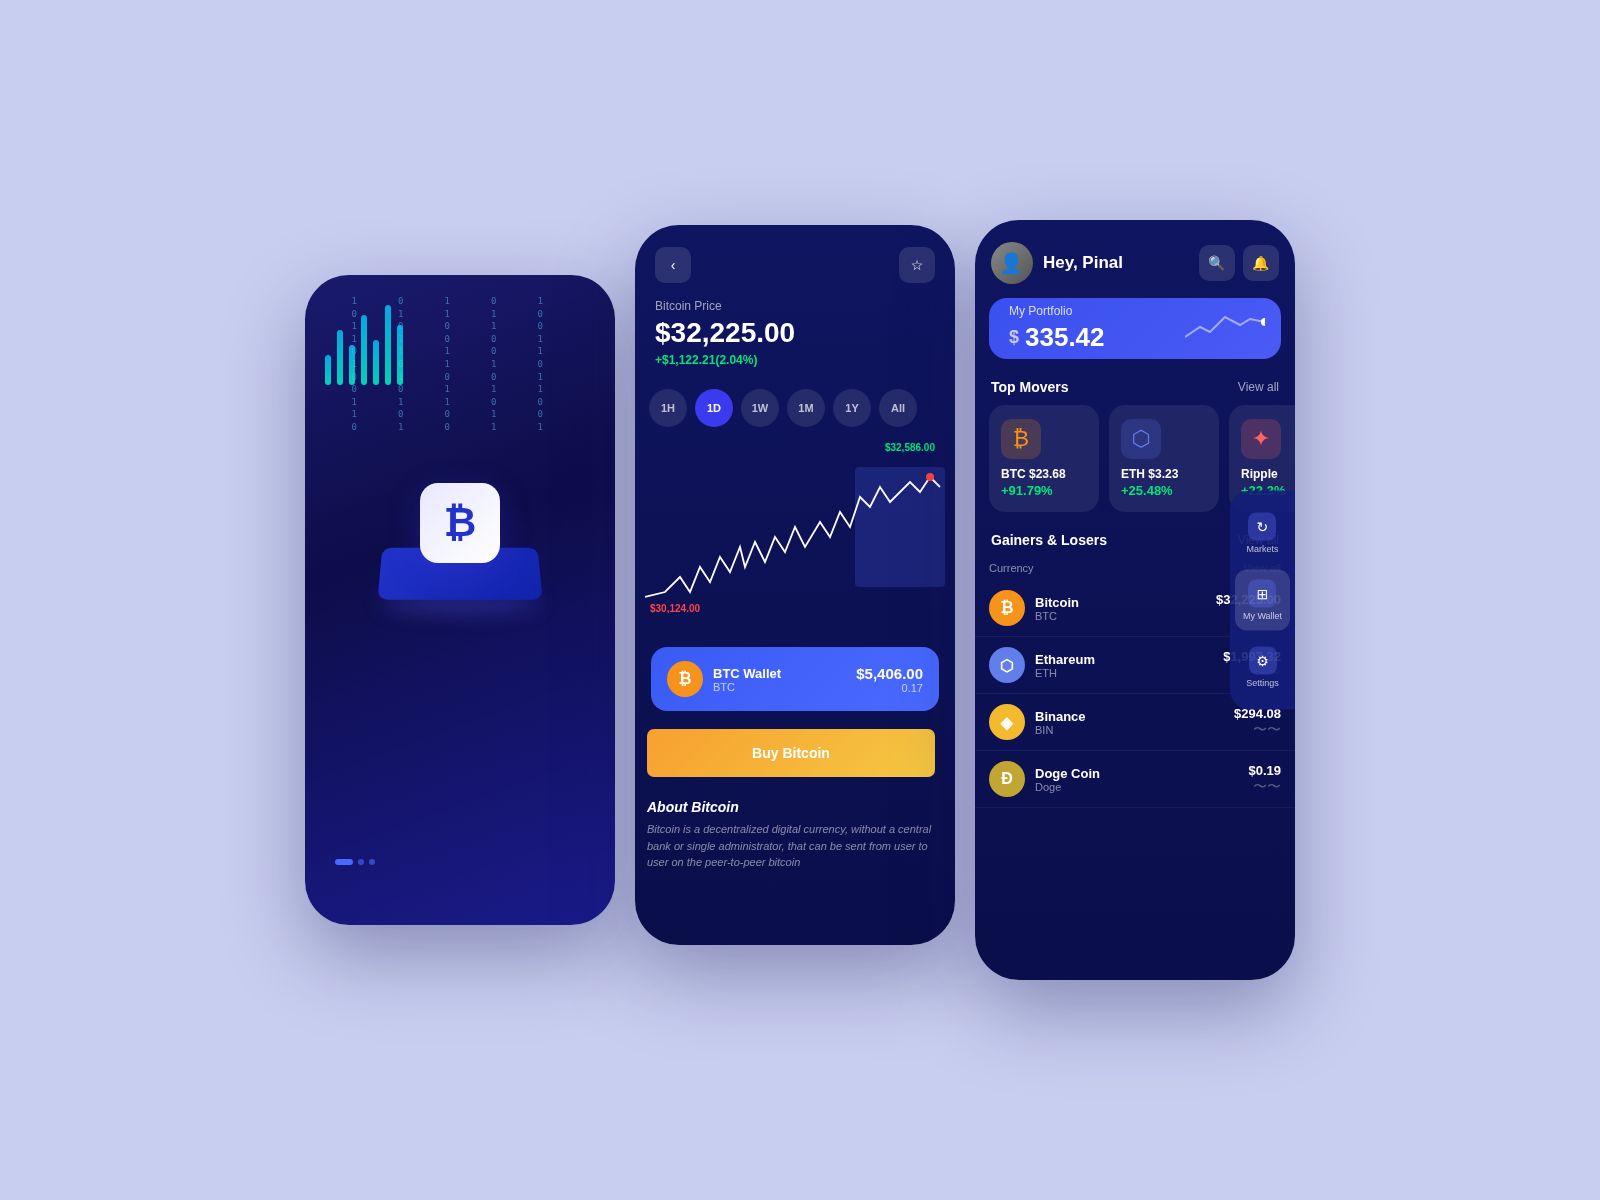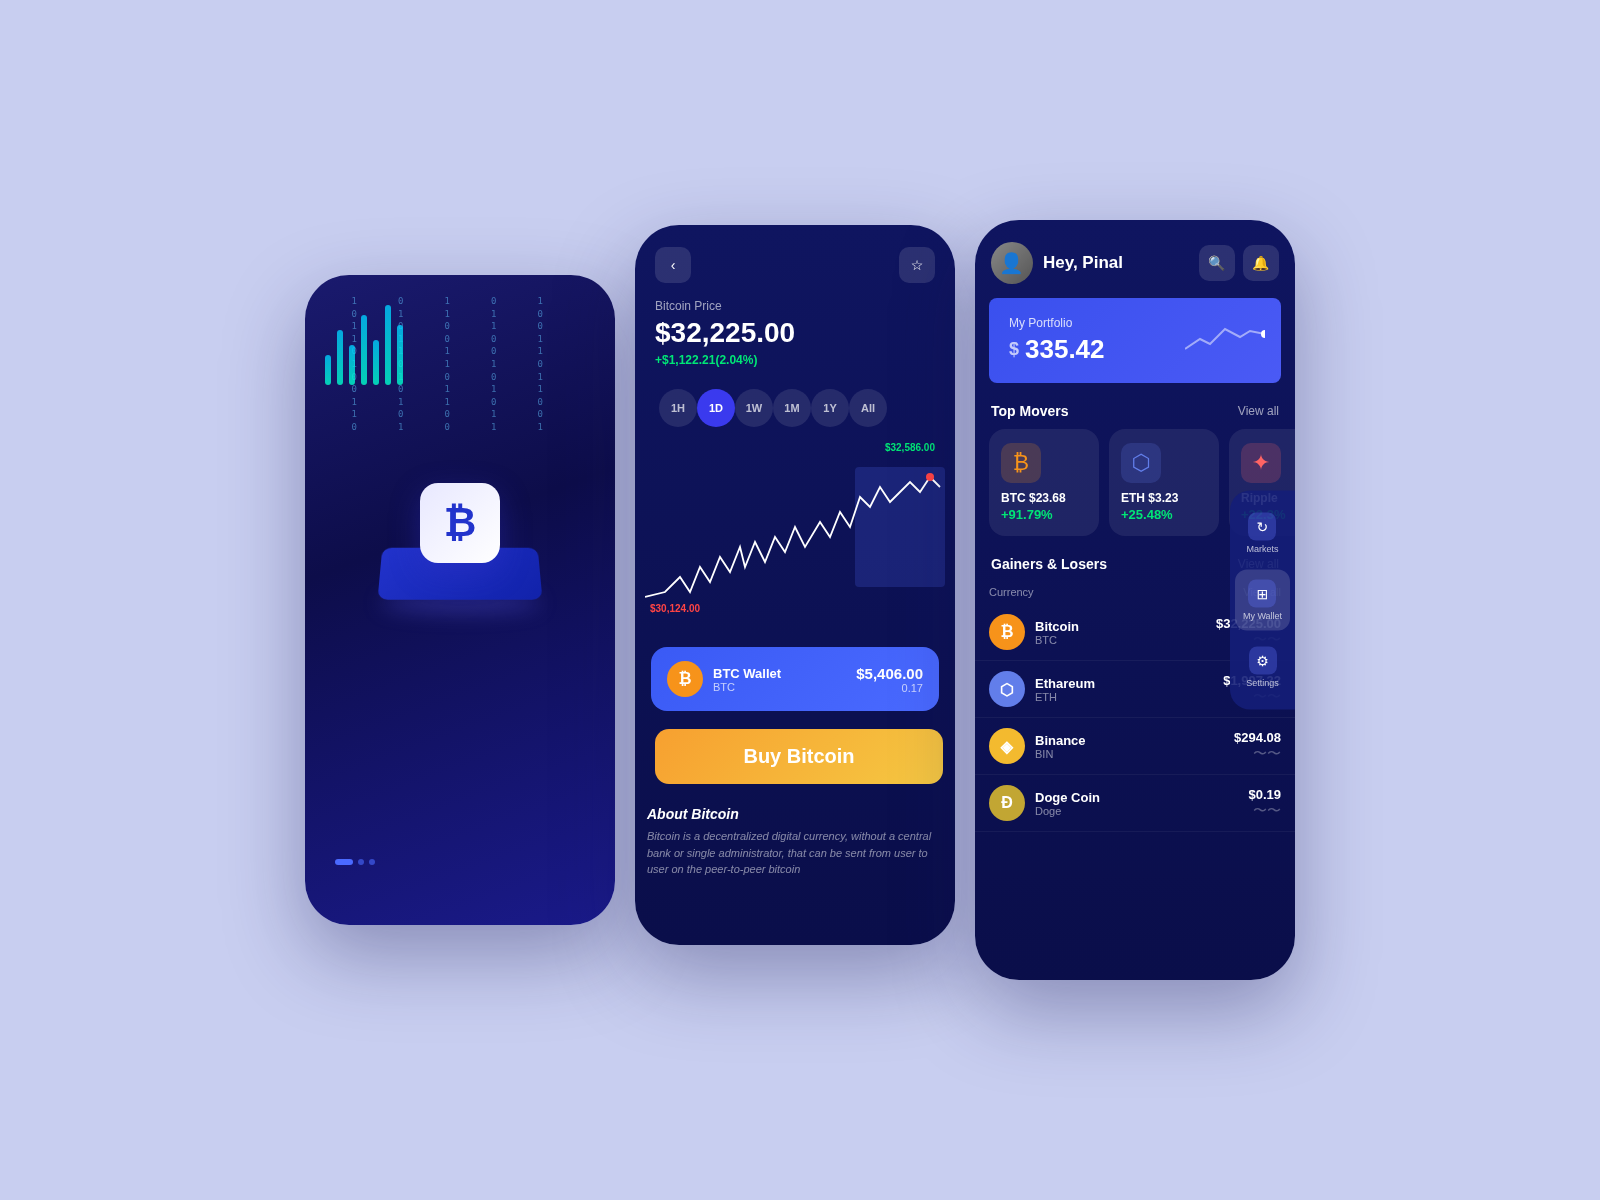--- a/index.html
+++ b/index.html
@@ -172,21 +172,22 @@
     }
 
     .price-change {
       color: #00e676;
       font-size: 12px;
       font-weight: 600;
     }
 
     .time-filters {
       display: flex;
-      padding: 10px 24px;
+      gap: 8px;
+      padding: 10px 14px;
     }
 
     .time-btn {
       width: 38px;
       height: 38px;
       border-radius: 50%;
       border: none;
       background: rgba(255,255,255,0.1);
       color: rgba(255,255,255,0.7);
       font-size: 11px;
@@ -281,28 +282,28 @@
       font-size: 15px;
       font-weight: 700;
     }
 
     .wallet-amount .btc-amount {
       color: rgba(255,255,255,0.7);
       font-size: 11px;
     }
 
     .buy-btn {
-      margin: 8px 20px;
+      margin: 8px 12px;
       width: calc(100% - 32px);
       padding: 16px;
       background: linear-gradient(135deg, #f7a030, #f5c842);
       border: none;
-      border-radius: 14px;
-      color: white;
-      font-size: 20px;
+      border-radius: 7px;
+      color: white;
+      font-size: 14px;
       font-weight: 700;
       cursor: pointer;
     }
 
     .about-section {
       padding: 14px 12px 8px;
       font-style: italic;
     }
 
     .about-title {
@@ -361,22 +362,22 @@
     }
 
     .header-icons {
       display: flex;
       gap: 8px;
     }
 
     .portfolio-card {
       margin: 0 14px 14px;
       background: linear-gradient(135deg, #3a50ee, #4a5af5);
-      border-radius: 8px;
-      padding: 18px 20px;
+      border-radius: 18px;
+      padding: 6px 20px;
       position: relative;
       overflow: hidden;
     }
 
     .portfolio-label {
       color: rgba(255,255,255,0.8);
       font-size: 12px;
       margin-bottom: 4px;
     }
 

